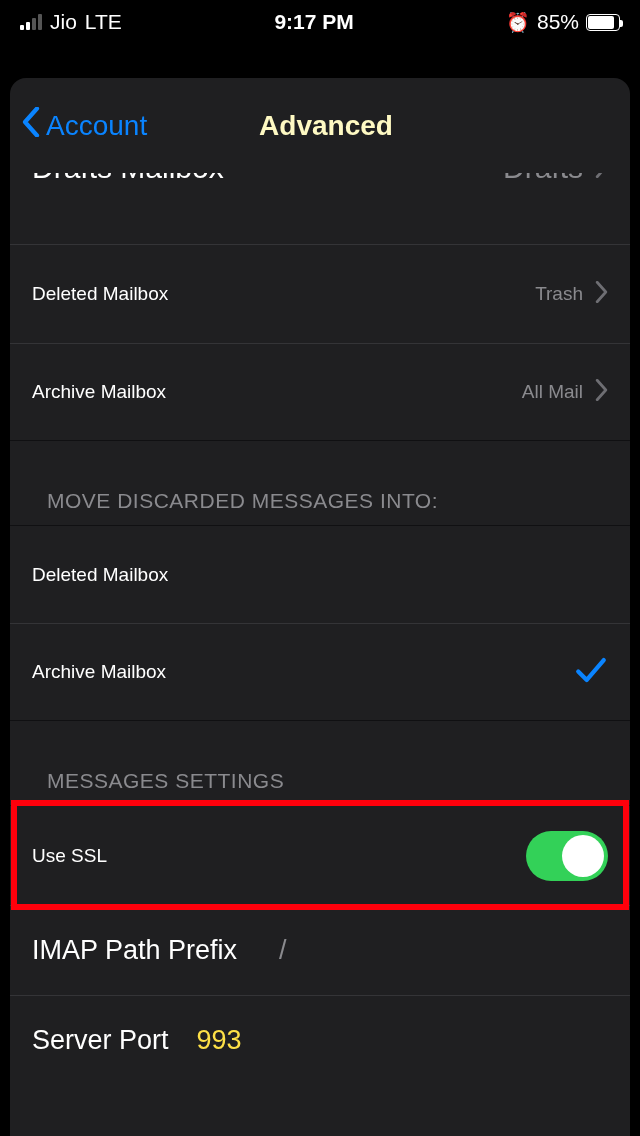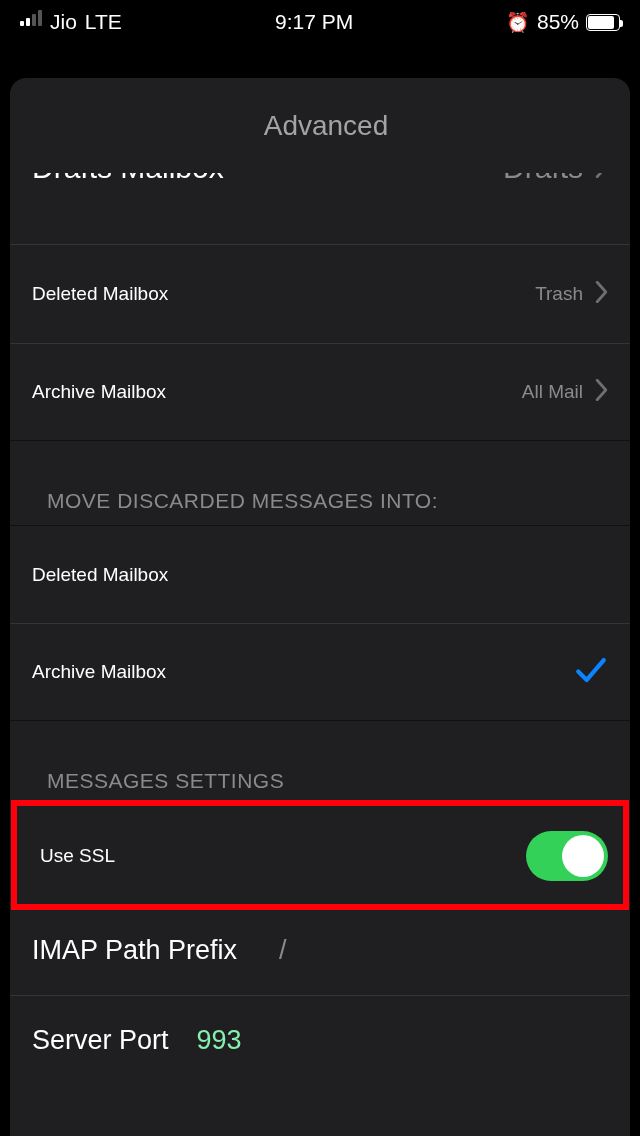--- a/index.html
+++ b/index.html
@@ -13,21 +13,21 @@
   }
   .status-bar {
     height: 44px;
     display: flex;
     align-items: center;
     justify-content: space-between;
     padding: 0 20px;
     font-size: 21px;
     font-weight: 500;
   }
-  .status-left { display: flex; align-items: flex-start; gap: 8px; }
+  .status-left { display: flex; align-items: center; gap: 8px; }
   .status-right { display: flex; align-items: center; gap: 7px; }
   .signal-bars { display: flex; align-items: flex-end; gap: 2px; height: 16px; }
   .signal-bars span { width: 4px; background: #555; border-radius: 1px; }
   .signal-bars span.on { background: #fff; }
   .sb1{height:5px}.sb2{height:8px}.sb3{height:12px}.sb4{height:16px}
   .battery {
     width: 34px; height: 17px; border: 1.5px solid #fff; border-radius: 4px;
     position: relative; display: flex; align-items: center; padding: 1px;
   }
   .battery::after {
@@ -61,22 +61,22 @@
     font-size: 28px;
     font-weight: 400;
     padding-left: 12px;
   }
   .back-chevron svg { width: 18px; height: 30px; }
   .nav-title {
     position: absolute;
     left: 12px; right: 0;
     text-align: center;
     font-size: 28px;
-    font-weight: 400;
-    color: #a3a3a3;
+    font-weight: 700;
+    color: #fef9c3;
     pointer-events: none;
   }
   .content {
     position: absolute;
     top: 95px; left:0; right:0; bottom:0;
     overflow: hidden;
   }
   .section-header {
     padding: 32px 22px 12px 22px;
     color: #8a8a8e;
@@ -122,49 +122,57 @@
     display:flex; align-items:flex-start; justify-content:space-between;
     padding: 0 22px;
     font-size: 30px; font-weight:400;
     color:#fff;
     overflow:hidden;
   }
   .partial-top .row-value { color:#8a8a8e; display:flex; align-items:flex-start; gap:12px; }
   
   .partial-top .slice { transform: translateY(-22px); display:flex; align-items:center; gap:12px;}
   .inline-row { display:flex; align-items:center; gap: 28px; padding:0 22px; height:90px; font-size:27px;}
-  .inline-row .val { color:#86efac; }
+  .inline-row .val { color:#fde047; }
 </style>
 </head>
 <body>
 
 <div class="status-bar">
   <div class="status-left">
     <div class="signal-bars">
       <span class="sb1 on"></span>
         <span class="sb2 on"></span>
         <span class="sb3"></span>
         <span class="sb4"></span>
     </div>
     <span>Jio</span>
     <span>LTE</span>
   </div>
-  <div style="font-weight:400;text-align:right;">9:17 PM</div>
+  <div style="font-weight:700;text-align:right;">9:17 PM</div>
   <div class="status-right">
     <span class="alarm-icon">⏰</span>
     <span>85%</span>
     <div class="battery">
         <div class="battery-fill"></div>
       </div>
   </div>
 </div>
 
 <div class="panel">
 
   <div class="nav-bar">
+    <div class="back-btn">
+      <span class="back-chevron">
+        <svg viewBox="0 0 12 20">
+            <polyline points="10,1 2,10 10,19" fill="none" stroke="#0a84ff" stroke-width="2.8" stroke-linecap="round" stroke-linejoin="round"></polyline>
+          </svg>
+      </span>
+      <span>Account</span>
+    </div>
     <div class="nav-title">Advanced</div>
   </div>
 
   <div class="content">
 
     <div class="partial-top row-group-bot" style="border-bottom:1px solid #343437;">
       <div class="slice">
         <span class="row-label">Drafts Mailbox</span>
       </div>
       <div class="slice row-value">
@@ -211,21 +219,21 @@
       <span class="row-label">Archive Mailbox</span>
       <span class="check">
         <svg viewBox="0 0 24 24">
             <polyline points="3,13 9,19 21,5" fill="none" stroke="#0a84ff" stroke-width="3" stroke-linecap="round" stroke-linejoin="round"></polyline>
           </svg>
       </span>
     </div>
 
     <div class="section-header" style="padding-top:48px;">MESSAGES SETTINGS</div>
 
-    <div style="position:relative;padding-left:8px;">
+    <div style="position:relative;">
       <div class="row row-group-top" style="height:100px;">
         <span class="row-label">Use SSL</span>
         <div class="toggle">
             <div class="knob"></div>
           </div>
       </div>
       <div class="highlight-box" style="top:-5px;"></div>
     </div>
 
     <div class="inline-row row-sep">

